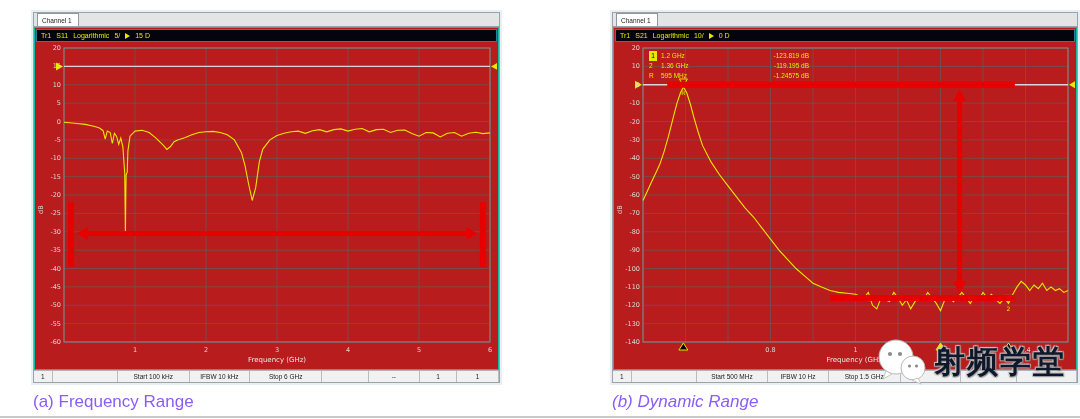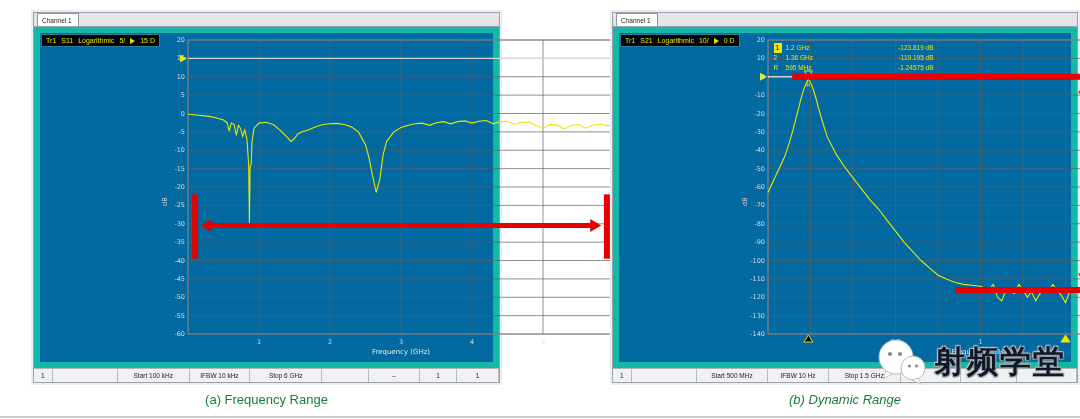--- a/index.html
+++ b/index.html
@@ -11,22 +11,22 @@
                 box-shadow:0 0 0 2px #e9eef3; }
   #window-a { left:33px; top:12px; width:467px; height:371px; }
   #window-b { left:612px; top:12px; width:466px; height:371px; }
 
   .tab-strip { height:14px; background:#e2e4e6; display:flex; align-items:flex-end;
                border-bottom:1px solid #9aa3ab; padding-left:3px; }
   .tab { background:#ffffff; border:1px solid #8f979e; border-bottom:none;
          font-size:6.5px; color:#222; padding:1px 6px 1px 4px; height:13px;
          display:flex; align-items:center; }
 
-  .content { flex:1; background:#0369a1; border:6px solid #14b8a6; padding:1px;
-             display:flex; flex-direction:row; position:relative; }
+  .content { flex:1; background:#b91c1c; border:1px solid #14b8a6; padding:1px;
+             display:flex; flex-direction:column; position:relative; }
 
   .trace-header { height:13px; border:1px solid #2d7d9e; background:#04040e;
                   display:flex; align-items:center; gap:5px; padding:0 4px;
                   color:#e8e800; font-size:7px; white-space:nowrap; }
   .ref-arrow { width:0; height:0; border-left:5px solid #e8e800;
                border-top:3.5px solid transparent; border-bottom:3.5px solid transparent;
                display:inline-block; }
 
   .plot-wrap { flex:1; position:relative; }
   svg { display:block; }
@@ -37,22 +37,22 @@
   .readout-row { display:grid; grid-template-columns:12px 58px 1fr; }
   .readout-id { text-align:left; }
   .readout-id.active { background:#e8e800; color:#000; width:8px; text-align:center; }
   .readout-val { text-align:right; padding-right:50px; }
 
   .status-bar { height:14px; background:#f1f1f1; display:flex;
                 border-top:1px solid #aeb4ba; font-size:6.5px; color:#222; }
   .status-cell { border-right:1px solid #b7bcc1; display:flex; align-items:center;
                  justify-content:center; overflow:hidden; white-space:nowrap; }
 
-  .caption { position:absolute; top:392px; text-align:center; font-size:13px;
-             color:#15803d; }
+  .caption { position:absolute; top:392px; text-align:left; font-size:17px;
+             color:#8b5cf6; }
   #caption-a { left:33px; width:467px; }
   #caption-b { left:612px; width:466px;font-style:italic; }
 
   .watermark { position:absolute; left:876px; top:338px; display:flex;
                align-items:center; gap:6px; z-index:50; }
   .watermark-text { font-size:31px; font-weight:bold; color:#0f172a;
                     letter-spacing:2px; font-family:"DejaVu Sans", sans-serif;
                     text-shadow:1px 1px 1px #9a9a9a, -1px -1px 1px #c9c9c9,
                                 1px -1px 1px #b5b5b5, -1px 1px 1px #b5b5b5; }
   .bottom-rule { position:absolute; left:0; top:416px; width:1080px; height:2px;

